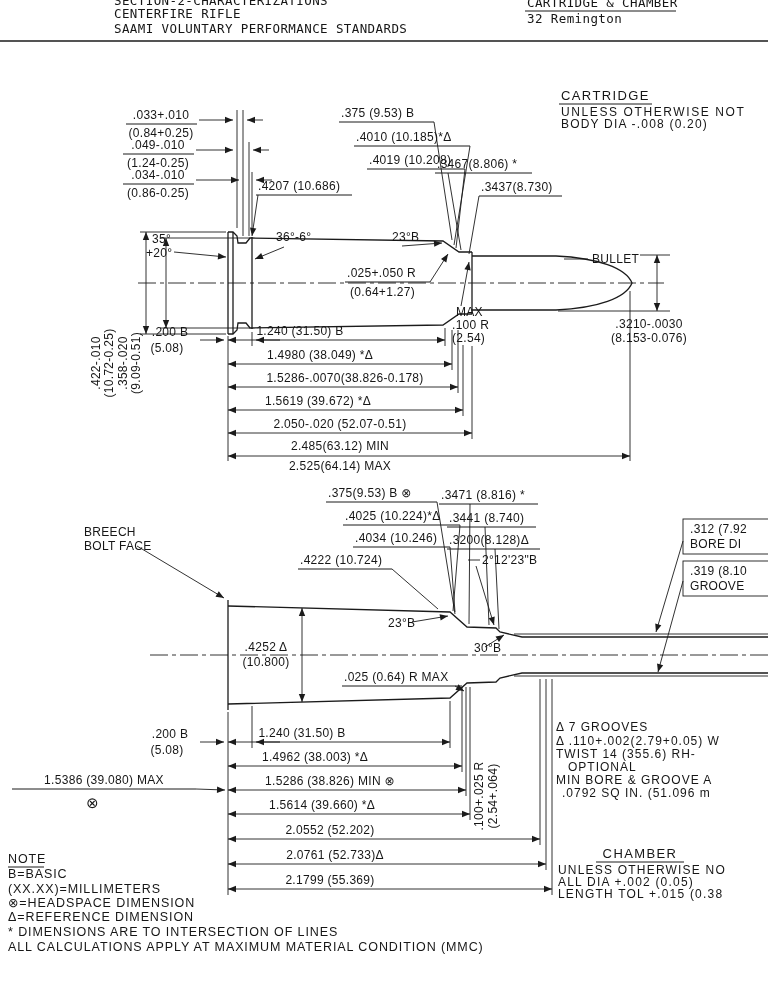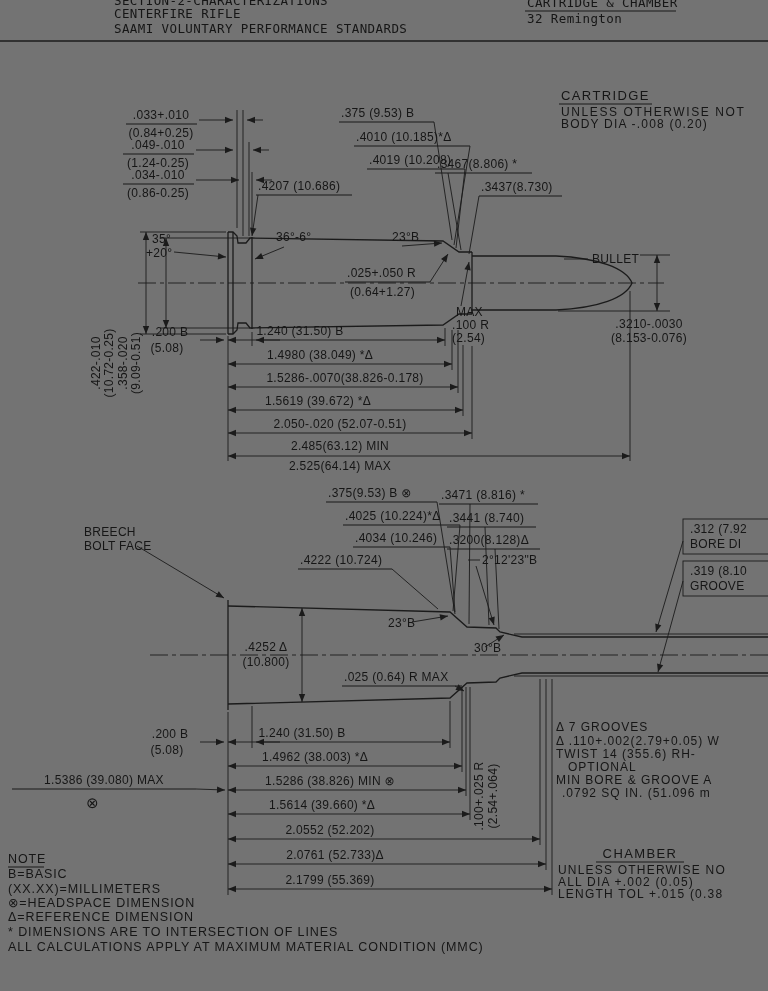--- a/index.html
+++ b/index.html
@@ -1,16 +1,16 @@
 <!DOCTYPE html>
 <html><head>
 <meta charset="utf-8">
 <style>
   html,body{margin:0;padding:0;background:#d8d7d3;}
-  .page{width:768px;height:991px;position:relative;background:#737373;overflow:hidden;}
+  .page{width:768px;height:991px;position:relative;background:#ffffff;overflow:hidden;}
   svg{display:block;}
   svg text{fill:#161616;font-family:"Liberation Sans",sans-serif;font-size:12px;letter-spacing:.3px;}
   svg text.mono{font-family:"DejaVu Sans Mono",monospace;font-size:12.5px;letter-spacing:.4px;}
   svg text.mid{text-anchor:middle;}
   svg text.big{font-size:13px;letter-spacing:1.4px;}
   svg text.note{font-size:12.5px;letter-spacing:.9px;}
   svg text.sym{font-size:15px;}
   .o{stroke:#1b1b1b;stroke-width:1.3;fill:none;}
   .d{stroke:#1b1b1b;stroke-width:.9;fill:none;}
   .u{stroke:#1b1b1b;stroke-width:1;fill:none;}

